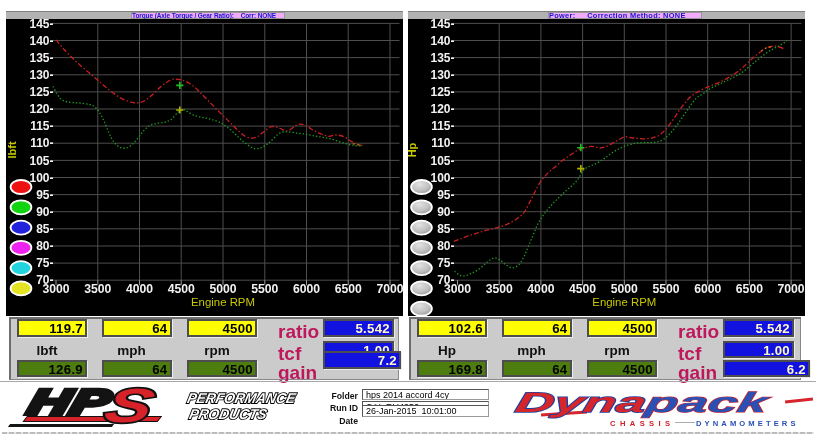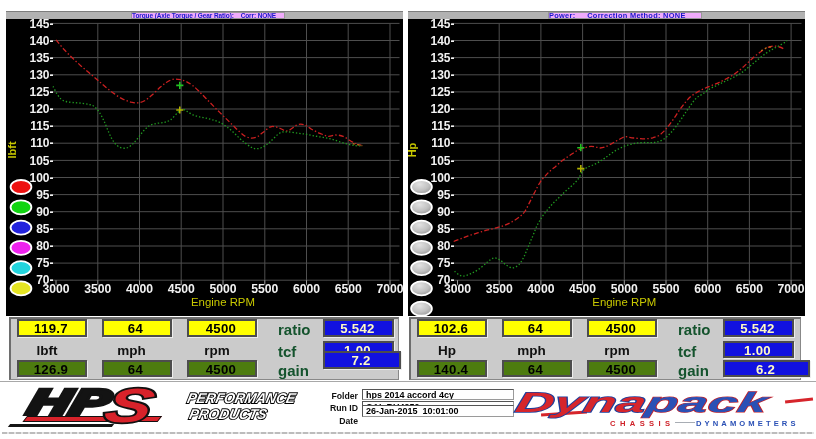--- a/index.html
+++ b/index.html
@@ -1,26 +1,26 @@
 <!DOCTYPE html>
 <html><head><meta charset="utf-8"><style>
 *{margin:0;padding:0;box-sizing:border-box}
 body{width:816px;height:439px;position:relative;background:#ffffff;font-family:"Liberation Sans",sans-serif;overflow:hidden}
 .tbar{position:absolute;top:11px;height:7.5px;background:#b2b2b2;border-top:1px solid #7d7d7d}
 .tbox{position:absolute;top:11.5px;height:7px;background:#f0abfc;border:1px solid #989898;color:#1818c8;font-size:6.5px;font-weight:bold;letter-spacing:-0.1px;line-height:5.5px;text-align:left;white-space:nowrap}
 .chart{position:absolute;top:18.5px;height:297px;background:#000}
 .panel{position:absolute;top:316.5px;height:63.5px;background:#cbcbcb;border:1px solid #888;border-top:2px solid #6e6e6e;border-left:2px solid #6e6e6e}
-.vbox{position:absolute;height:17.5px;border:2px solid #4d4d4d;box-shadow:1px 1px 0 #ededed;font-size:13.2px;font-weight:bold;letter-spacing:0.3px;text-align:center;padding:1px 2px 0 0;line-height:13.5px}
+.vbox{position:absolute;height:17.5px;border:2px solid #4d4d4d;box-shadow:1px 1px 0 #ededed;font-size:13.2px;font-weight:bold;letter-spacing:0.3px;text-align:right;padding:1px 2px 0 0;line-height:13.5px}
 .ybox{background:#ffff00;color:#000}
 .gbox{background:#4d7c0f;color:#000}
 .bbox{background:#1111e0;color:#fef9c3}
 .ulab{position:absolute;font-size:13.5px;font-weight:bold;color:#111;text-align:center}
-.blab{position:absolute;font-size:15px;font-weight:bold;color:#14532d}
+.blab{position:absolute;font-size:19px;font-weight:bold;color:#be185d}
 .infl{position:absolute;width:57px;text-align:right;font-size:8.7px;font-weight:bold;color:#111}
-.infb{position:absolute;left:362px;width:152px;height:11.5px;background:#fff;border:1px solid #9a9a9a;border-top:1px solid #555;border-left:1px solid #555;font-size:9px;font-weight:bold;line-height:9.5px;padding:1px 0 0 3px;white-space:nowrap;overflow:hidden}
+.infb{position:absolute;left:362px;width:127px;height:11.5px;background:#fff;border:1px solid #9a9a9a;border-top:1px solid #555;border-left:1px solid #555;font-size:9px;font-weight:normal;line-height:9.5px;padding:1px 0 0 3px;white-space:nowrap;overflow:hidden}
 </style></head>
 <body>
 <div class="tbar" style="left:6px;width:397px"></div>
 <div class="tbar" style="left:408px;width:397px"></div>
 <div class="tbox" style="left:131px;width:154px">Torque (Axle Torque / Gear Ratio):&nbsp;&nbsp;&nbsp;&nbsp;Corr: NONE</div>
 <div class="tbox" style="left:548px;width:154px;font-size:7.4px;letter-spacing:0.3px">Power:&nbsp;&nbsp;&nbsp;&nbsp;&nbsp;Correction Method: NONE</div>
 <div class="chart" style="left:6px;width:397px"></div>
 <div class="chart" style="left:408px;width:397px"></div>
 <div class="panel" style="left:9px;width:390px"></div>
 <div class="panel" style="left:409px;width:392px"></div>
@@ -33,21 +33,21 @@
 <div class="vbox ybox" style="left:187px;top:319px;width:70px">4500</div>
 <div class="vbox gbox" style="left:187px;top:359.5px;width:70px">4500</div>
 <div class="ulab" style="left:177px;top:342.5px;width:80px">rpm</div>
 <div class="blab" style="left:278px;top:321px">ratio</div>
 <div class="vbox bbox" style="left:323px;top:319px;width:71px">5.542</div>
 <div class="blab" style="left:278px;top:342.5px">tcf</div>
 <div class="vbox bbox" style="left:323px;top:340.5px;width:71px">1.00</div>
 <div class="blab" style="left:278px;top:361.5px">gain</div>
 <div class="vbox bbox" style="left:323px;top:351px;width:78px">7.2</div>
 <div class="vbox ybox" style="left:417px;top:319px;width:70px">102.6</div>
-<div class="vbox gbox" style="left:417px;top:359.5px;width:70px">140.4</div>
+<div class="vbox gbox" style="left:417px;top:359.5px;width:70px">169.8</div>
 <div class="ulab" style="left:407px;top:342.5px;width:80px">Hp</div>
 <div class="vbox ybox" style="left:501.5px;top:319px;width:70px">64</div>
 <div class="vbox gbox" style="left:501.5px;top:359.5px;width:70px">64</div>
 <div class="ulab" style="left:491.5px;top:342.5px;width:80px">mph</div>
 <div class="vbox ybox" style="left:587px;top:319px;width:70px">4500</div>
 <div class="vbox gbox" style="left:587px;top:359.5px;width:70px">4500</div>
 <div class="ulab" style="left:577px;top:342.5px;width:80px">rpm</div>
 <div class="blab" style="left:678px;top:321px">ratio</div>
 <div class="vbox bbox" style="left:723px;top:319px;width:71px">5.542</div>
 <div class="blab" style="left:678px;top:342.5px">tcf</div>

